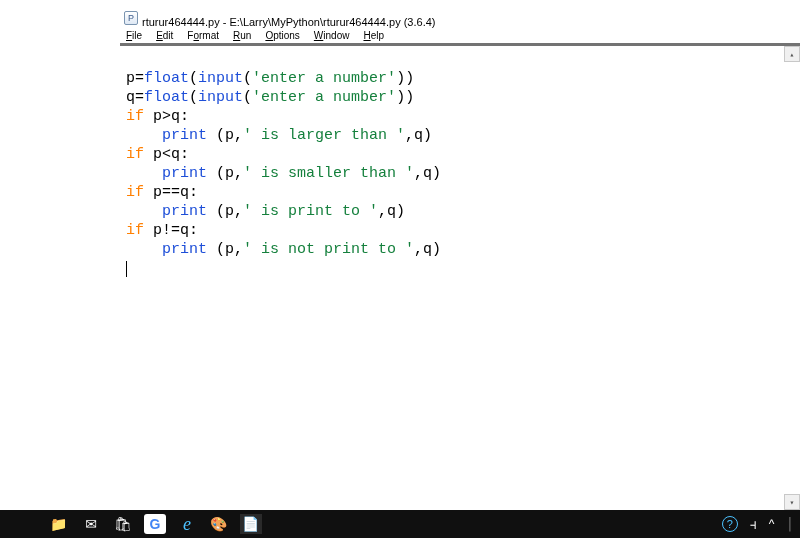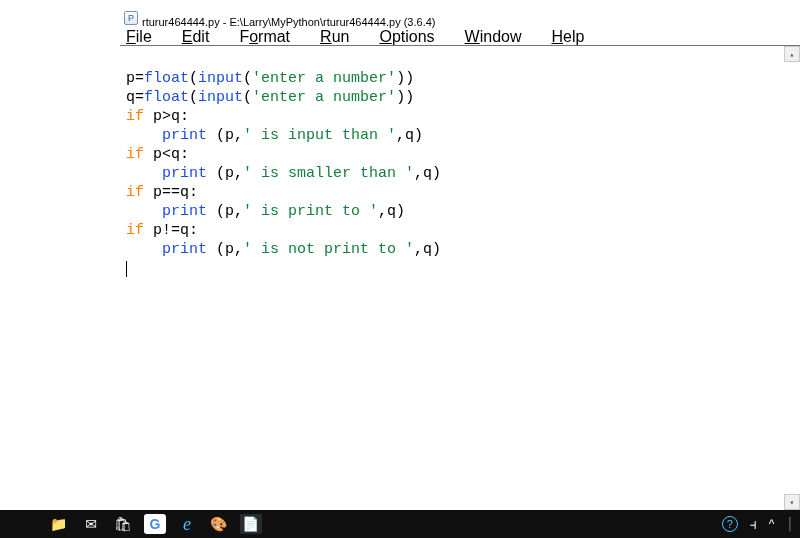--- a/index.html
+++ b/index.html
@@ -45,24 +45,24 @@
     .titlebar-text {
       font-size: 11px;
       color: #000;
       margin-top: 7px;
     }
     .menubar {
       height: 18px;
       display: flex;
       align-items: center;
       padding-left: 6px;
-      gap: 30px;
-      font-size: 16px;
+      gap: 14px;
+      font-size: 10px;
       color: #000;
-      border-bottom: 1px solid #737373;
+      border-bottom: 3px solid #737373;
     }
     .menubar span { cursor: default; }
     .menubar span u { text-decoration: underline; }
     .editor {
       flex: 1;
       padding: 4px 6px;
       font-family: "Courier New", monospace;
       font-size: 15px;
       line-height: 19px;
       white-space: pre;
@@ -142,21 +142,21 @@
     <span>F<u>o</u>rmat</span>
     <span><u>R</u>un</span>
     <span><u>O</u>ptions</span>
     <span><u>W</u>indow</span>
     <span><u>H</u>elp</span>
   </div>
   <div class="editor">
 <span><span class="tok-var">p</span><span class="tok-punct">=</span><span class="tok-builtin">float</span><span class="tok-punct">(</span><span class="tok-builtin">input</span><span class="tok-punct">(</span><span class="tok-str">'enter a number'</span><span class="tok-punct">))</span></span>
 <span><span class="tok-var">q</span><span class="tok-punct">=</span><span class="tok-builtin">float</span><span class="tok-punct">(</span><span class="tok-builtin">input</span><span class="tok-punct">(</span><span class="tok-str">'enter a number'</span><span class="tok-punct">))</span></span>
 <span><span class="tok-kw">if</span><span> </span><span class="tok-var">p&gt;q:</span></span>
-<span><span>    </span><span class="tok-builtin">print</span><span> </span><span class="tok-punct">(p,</span><span class="tok-str">' is input than '</span><span class="tok-punct">,q)</span></span>
+<span><span>    </span><span class="tok-builtin">print</span><span> </span><span class="tok-punct">(p,</span><span class="tok-str">' is larger than '</span><span class="tok-punct">,q)</span></span>
 <span><span class="tok-kw">if</span><span> </span><span class="tok-var">p&lt;q:</span></span>
 <span><span>    </span><span class="tok-builtin">print</span><span> </span><span class="tok-punct">(p,</span><span class="tok-str">' is smaller than '</span><span class="tok-punct">,q)</span></span>
 <span><span class="tok-kw">if</span><span> </span><span class="tok-var">p==q:</span></span>
 <span><span>    </span><span class="tok-builtin">print</span><span> </span><span class="tok-punct">(p,</span><span class="tok-str">' is print to '</span><span class="tok-punct">,q)</span></span>
 <span><span class="tok-kw">if</span><span> </span><span class="tok-var">p!=q:</span></span>
 <span><span>    </span><span class="tok-builtin">print</span><span> </span><span class="tok-punct">(p,</span><span class="tok-str">' is not print to '</span><span class="tok-punct">,q)</span></span>
 <span class="cursor"></span>
     <div class="scrollbtn" style="top:0">▴</div>
     <div class="scrollbtn" style="bottom:0">▾</div>
   </div>

